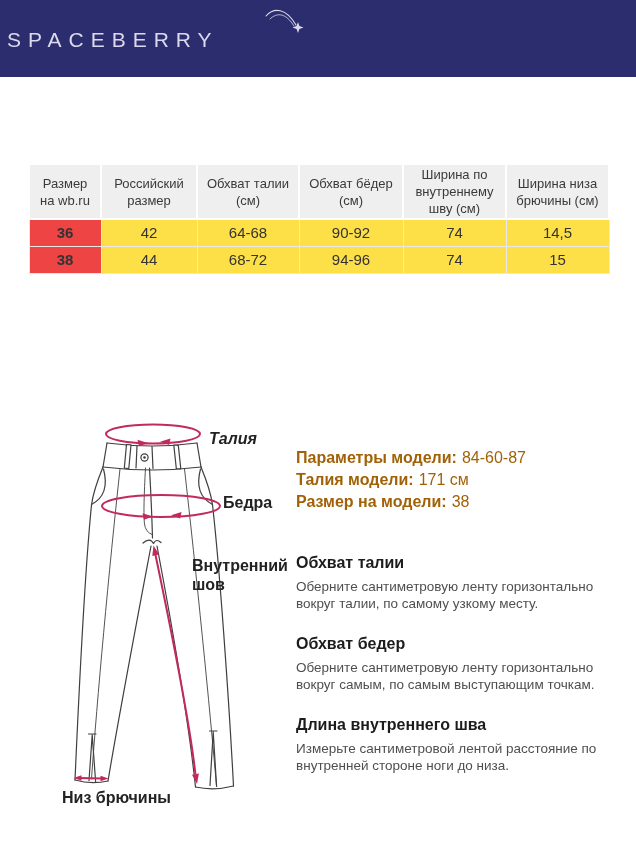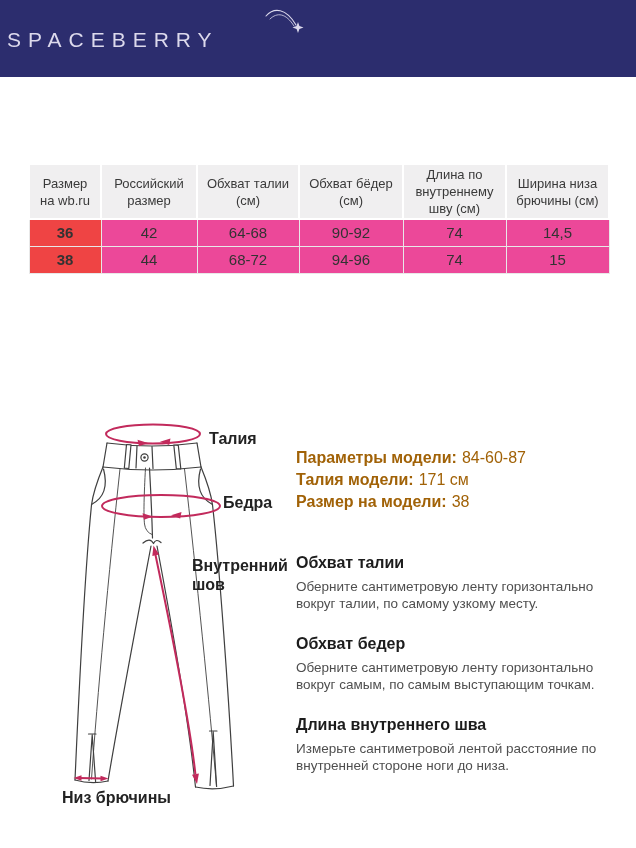--- a/index.html
+++ b/index.html
@@ -26,33 +26,33 @@
     position:absolute;left:28px;top:163px;width:580px;
     border-collapse:collapse;table-layout:fixed;
   }
   .size-table th{
     background:#f0eff0;color:#3a3a3a;
     font-size:13px;font-weight:400;line-height:17px;
     height:55px;vertical-align:middle;text-align:center;
     border:2px solid #ffffff;padding:0 4px;box-sizing:border-box;
   }
   .size-table td{
-    background:#ec4899;color:#333;
+    background:#fde047;color:#333;
     font-size:15px;text-align:center;vertical-align:middle;
     height:27px;border:1px solid #e8e8e8;padding:0;box-sizing:border-box;
   }
   .size-table td.size-col{
     background:#ef4444;font-weight:700;
   }
   
   .diagram-svg{position:absolute;left:40px;top:410px;}
   .diag-label{
     position:absolute;font-size:16px;font-weight:600;color:#222;line-height:19px;
   }
-  .lbl-waist{left:209px;top:429px;}
+  .lbl-waist{left:209px;top:429px;font-style:italic;}
   .lbl-hips{left:223px;top:493px;}
   .lbl-inseam{left:192px;top:556px;width:112px;}
   .lbl-hem{left:62px;top:788px;}
   
   .right-col{position:absolute;left:296px;top:447px;width:330px;}
   .model-line{font-size:16px;line-height:22px;color:#a16207;}
   .model-line .lab{font-weight:700;}
   .model-line .val{font-weight:400;margin-left:5px;}
   .guide-section{margin-top:22px;}
   .guide-section.first{margin-top:40px;}
@@ -83,21 +83,21 @@
     <col style="width:104px">
       <col style="width:103px">
       <col style="width:103px">
   </colgroup>
   <thead>
     <tr>
       <th>Размер на wb.ru</th>
       <th>Российский размер</th>
       <th>Обхват талии (см)</th>
       <th>Обхват бёдер (см)</th>
-      <th>Длина по внутреннему шву (см)</th>
+      <th>Ширина по внутреннему шву (см)</th>
       <th>Ширина низа брючины (см)</th>
     </tr>
   </thead>
   <tbody>
     <tr>
       <td class="size-col">36</td>
       <td>42</td>
       <td>64-68</td>
       <td>90-92</td>
       <td>74</td>

